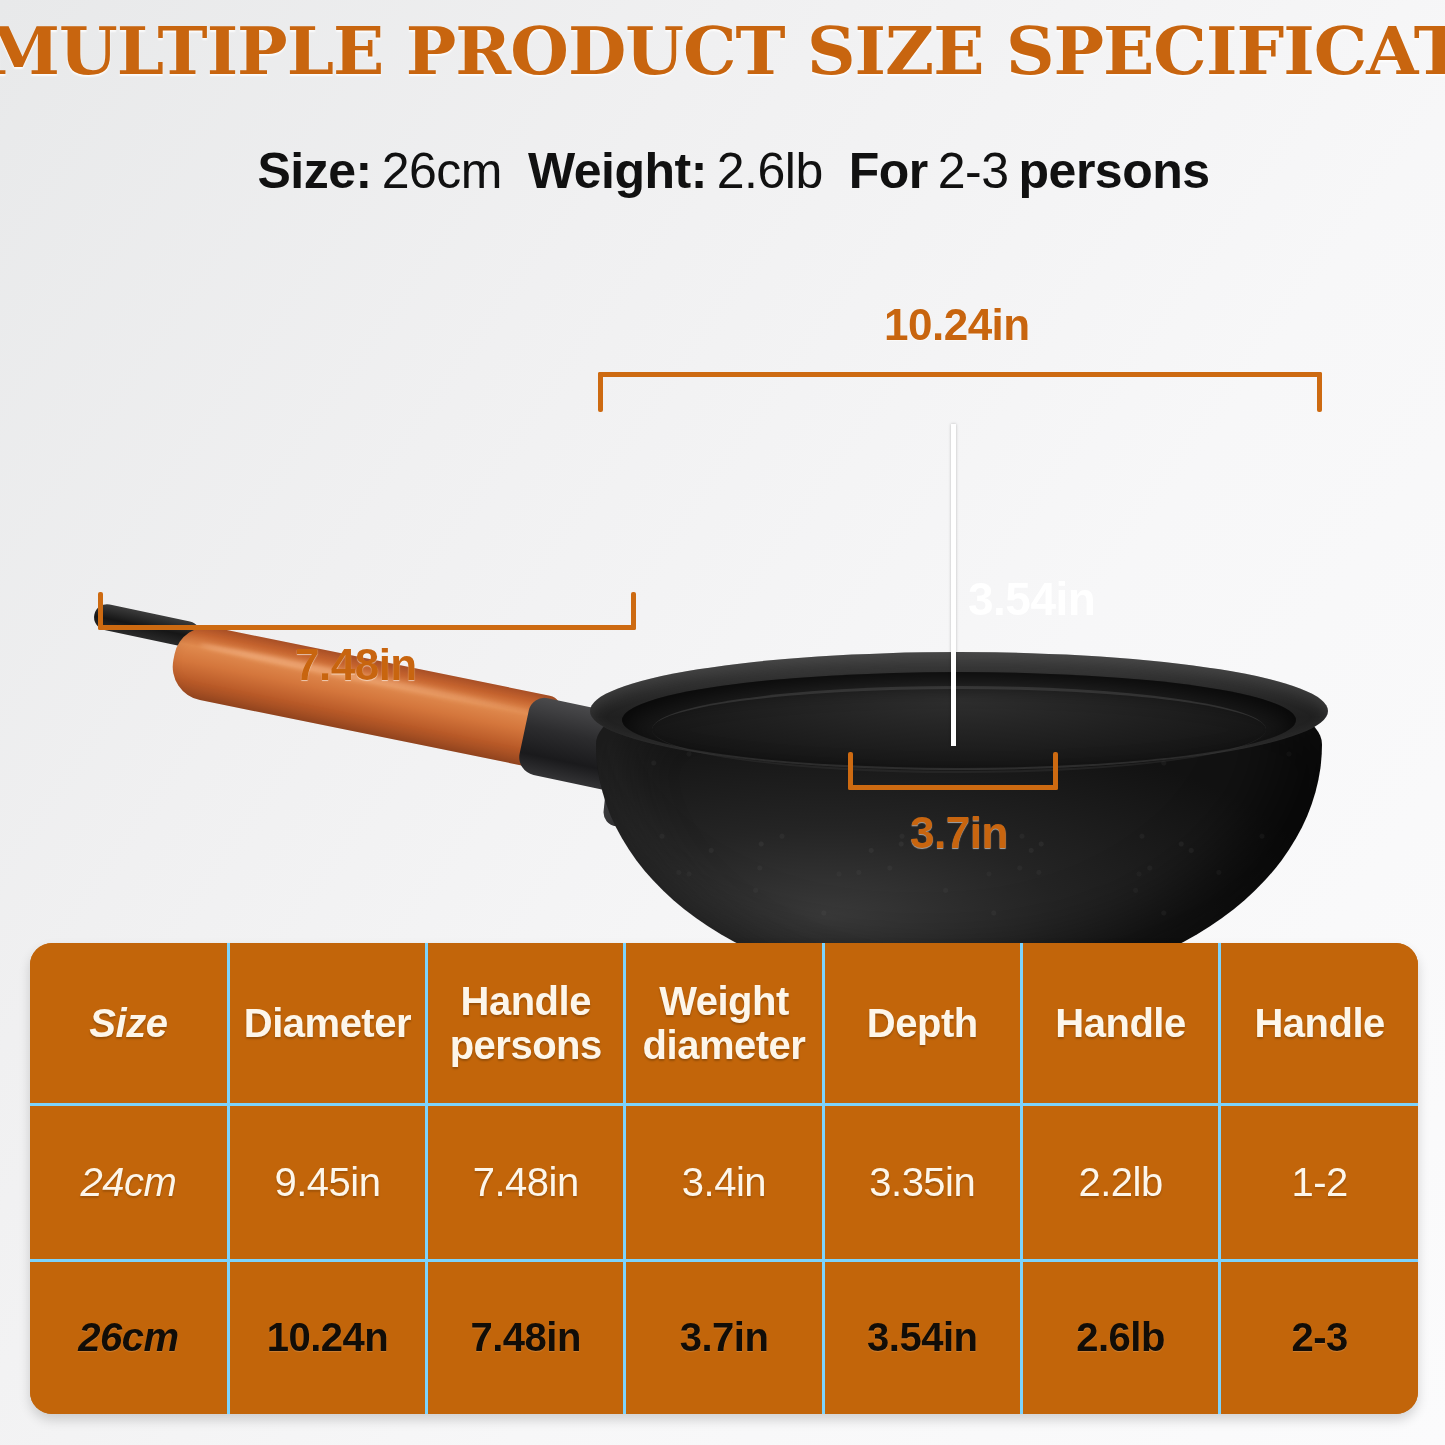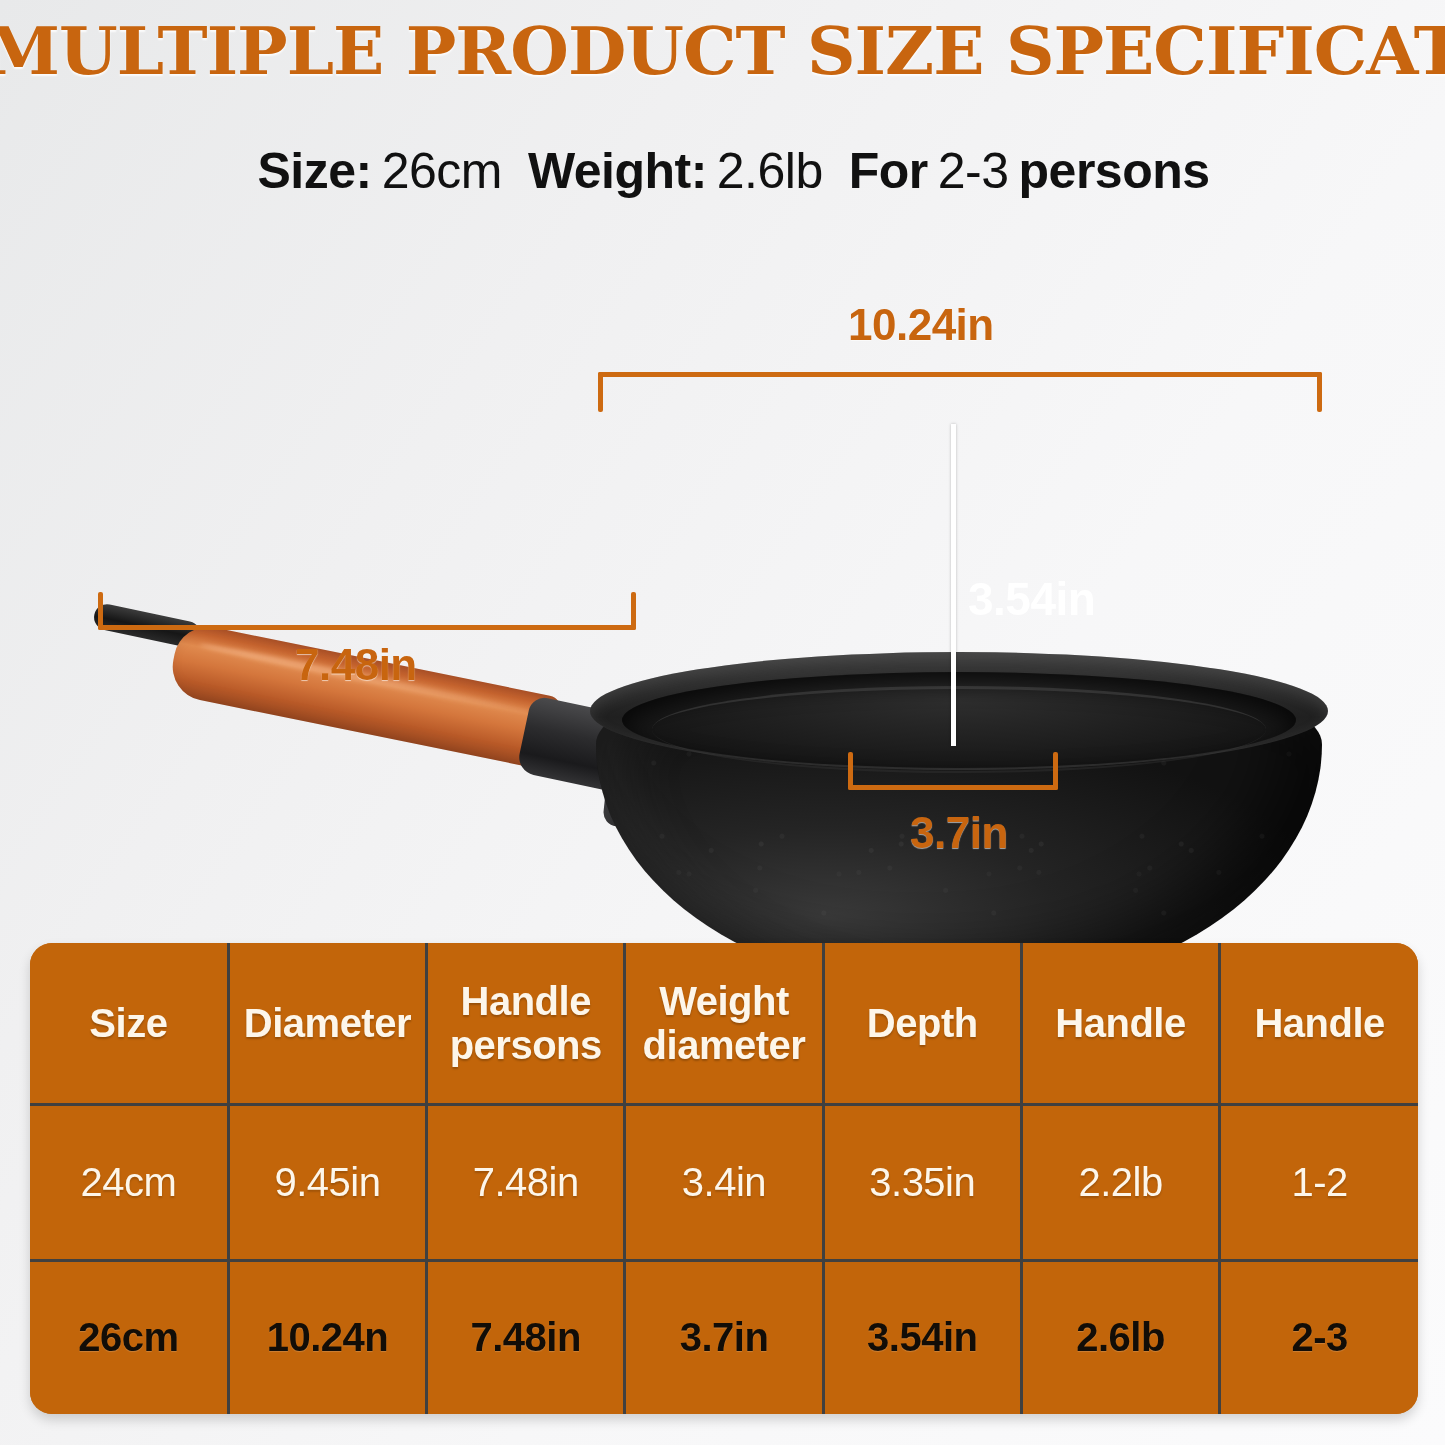--- a/index.html
+++ b/index.html
@@ -286,21 +286,21 @@
   .spec-table table {
     width: 100%;
     height: 100%;
     border-collapse: collapse;
     table-layout: fixed;
   }
   .spec-table td {
     text-align: center;
     vertical-align: middle;
     background: #c2650a;
-    border: 3px solid #404040;
+    border: 3px solid #7dd3fc;
     color: #ffffff;
     letter-spacing: -0.5px;
   }
   .spec-table tr.head td {
     height: 122px;
     font-size: 40px;
     font-weight: bold;
     line-height: 44px;
     color: #fdf6ea;
     text-shadow: 0 2px 2px rgba(0,0,0,0.22);
@@ -313,21 +313,21 @@
     text-shadow: 0 2px 2px rgba(0,0,0,0.18);
   }
   .spec-table tr.row.highlight td {
     font-weight: bold;
     color: #120d07;
     text-shadow: 0 1px 1px rgba(255,255,255,0.18);
   }
   
   .spec-table tr:first-child td { border-top: none; }
   .spec-table tr:last-child td  { border-bottom: none; }
-  .spec-table td:first-child    { border-left: none; }
+  .spec-table td:first-child    { border-left: none; font-style: italic; }
   .spec-table td:last-child     { border-right: none; }
 </style>
 </head>
 <body>
 
 <div class="page">
 
   <div class="title">MULTIPLE PRODUCT SIZE SPECIFICATIONS</div>
 
   <div class="subtitle">
@@ -347,21 +347,21 @@
     <div class="wok">
       <div class="wok-body"></div>
       <div class="wok-rim"></div>
       <div class="wok-interior"></div>
       <div class="wok-inner-ring"></div>
       <div class="wok-base-shadow"></div>
     </div>
 
   </div>
 
-  <div class="dim-label dim-orange" style="left:848px; top:300px; font-size:44px;">10.24in</div>
+  <div class="dim-label dim-orange" style="left:884px; top:300px; font-size:44px;">10.24in</div>
   <div class="bracket down" style="left:598px; top:372px; width:724px; height:40px;">
     <div class="bar"></div>
     <div class="tickL"></div>
     <div class="tickR"></div>
   </div>
 
   <div class="bracket up" style="left:98px; top:592px; width:538px; height:38px;">
     <div class="bar"></div>
     <div class="tickL"></div>
     <div class="tickR"></div>

